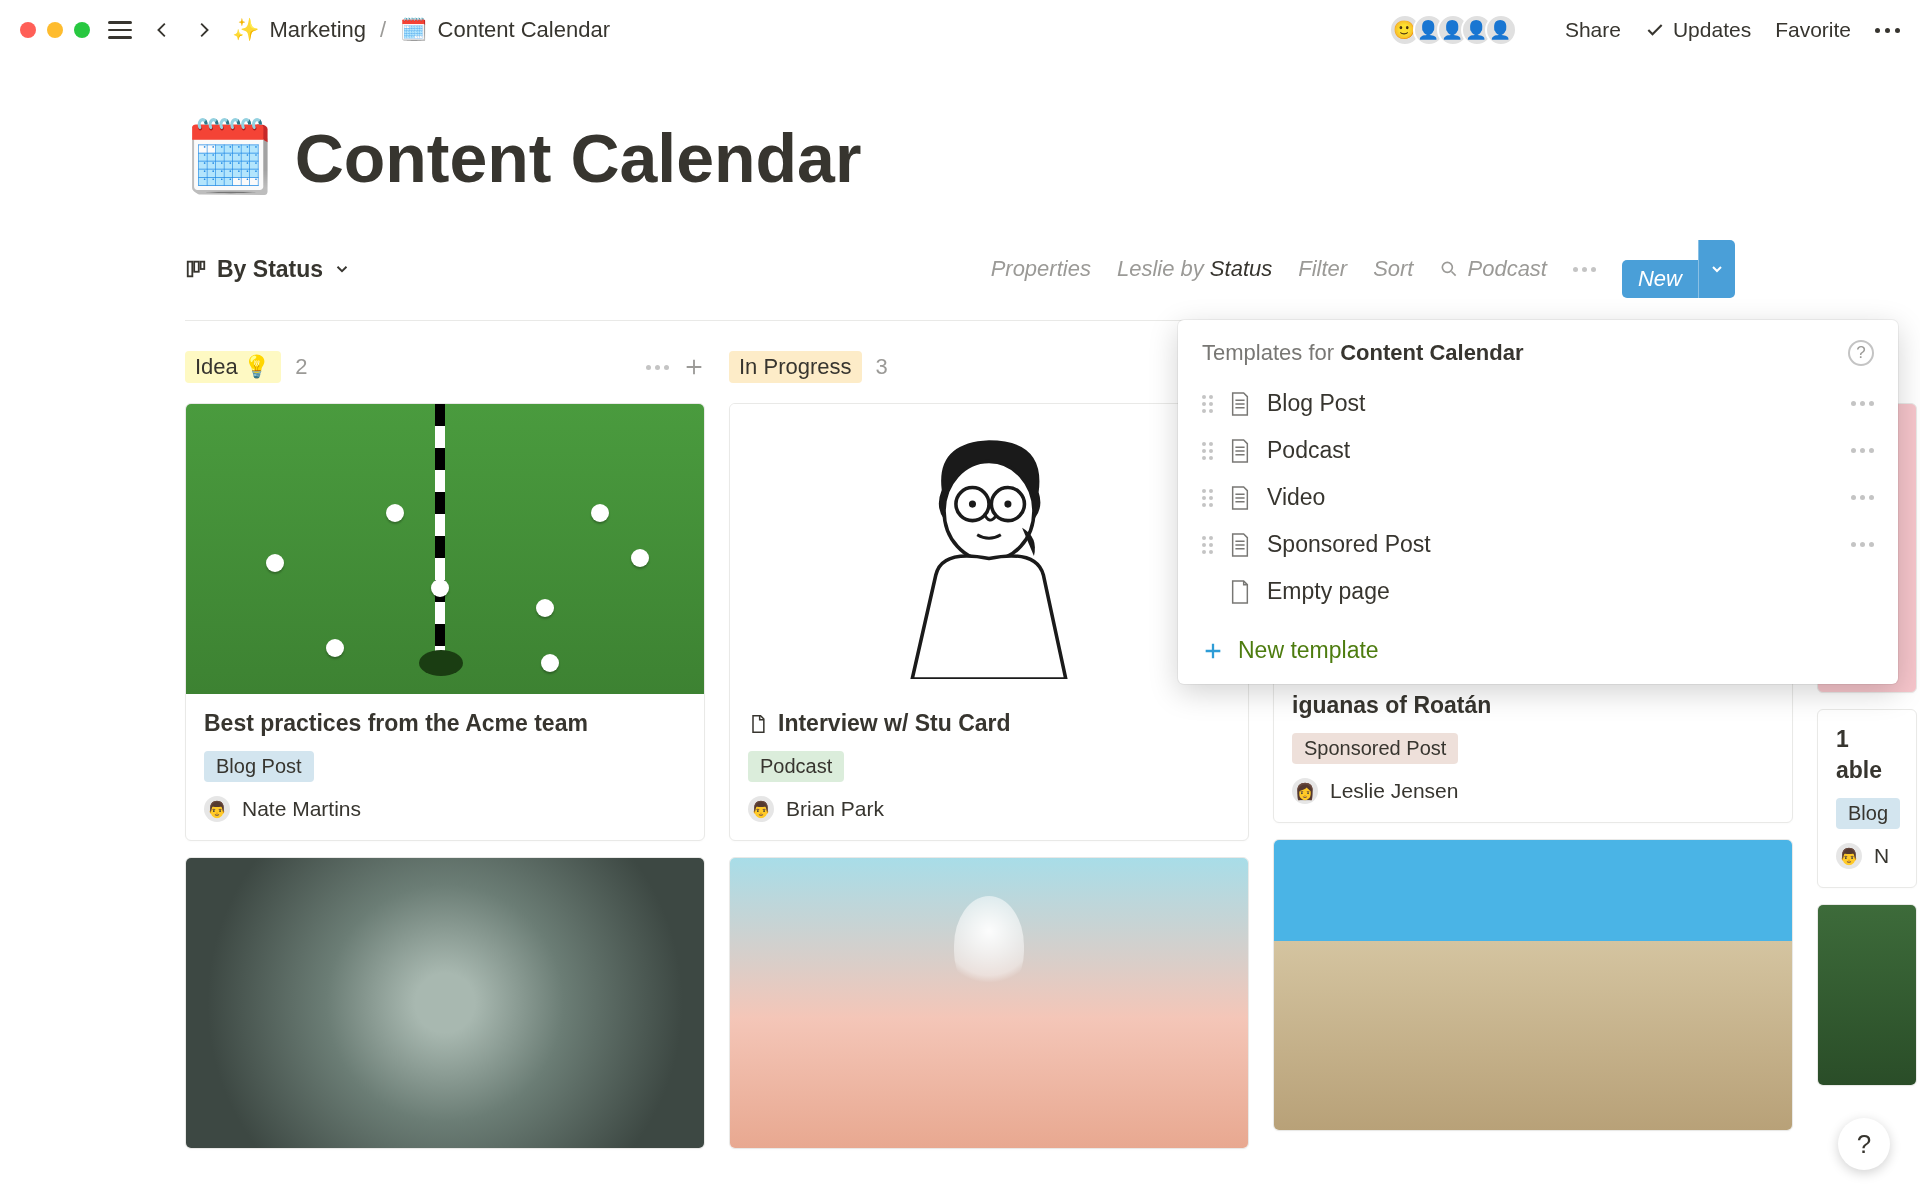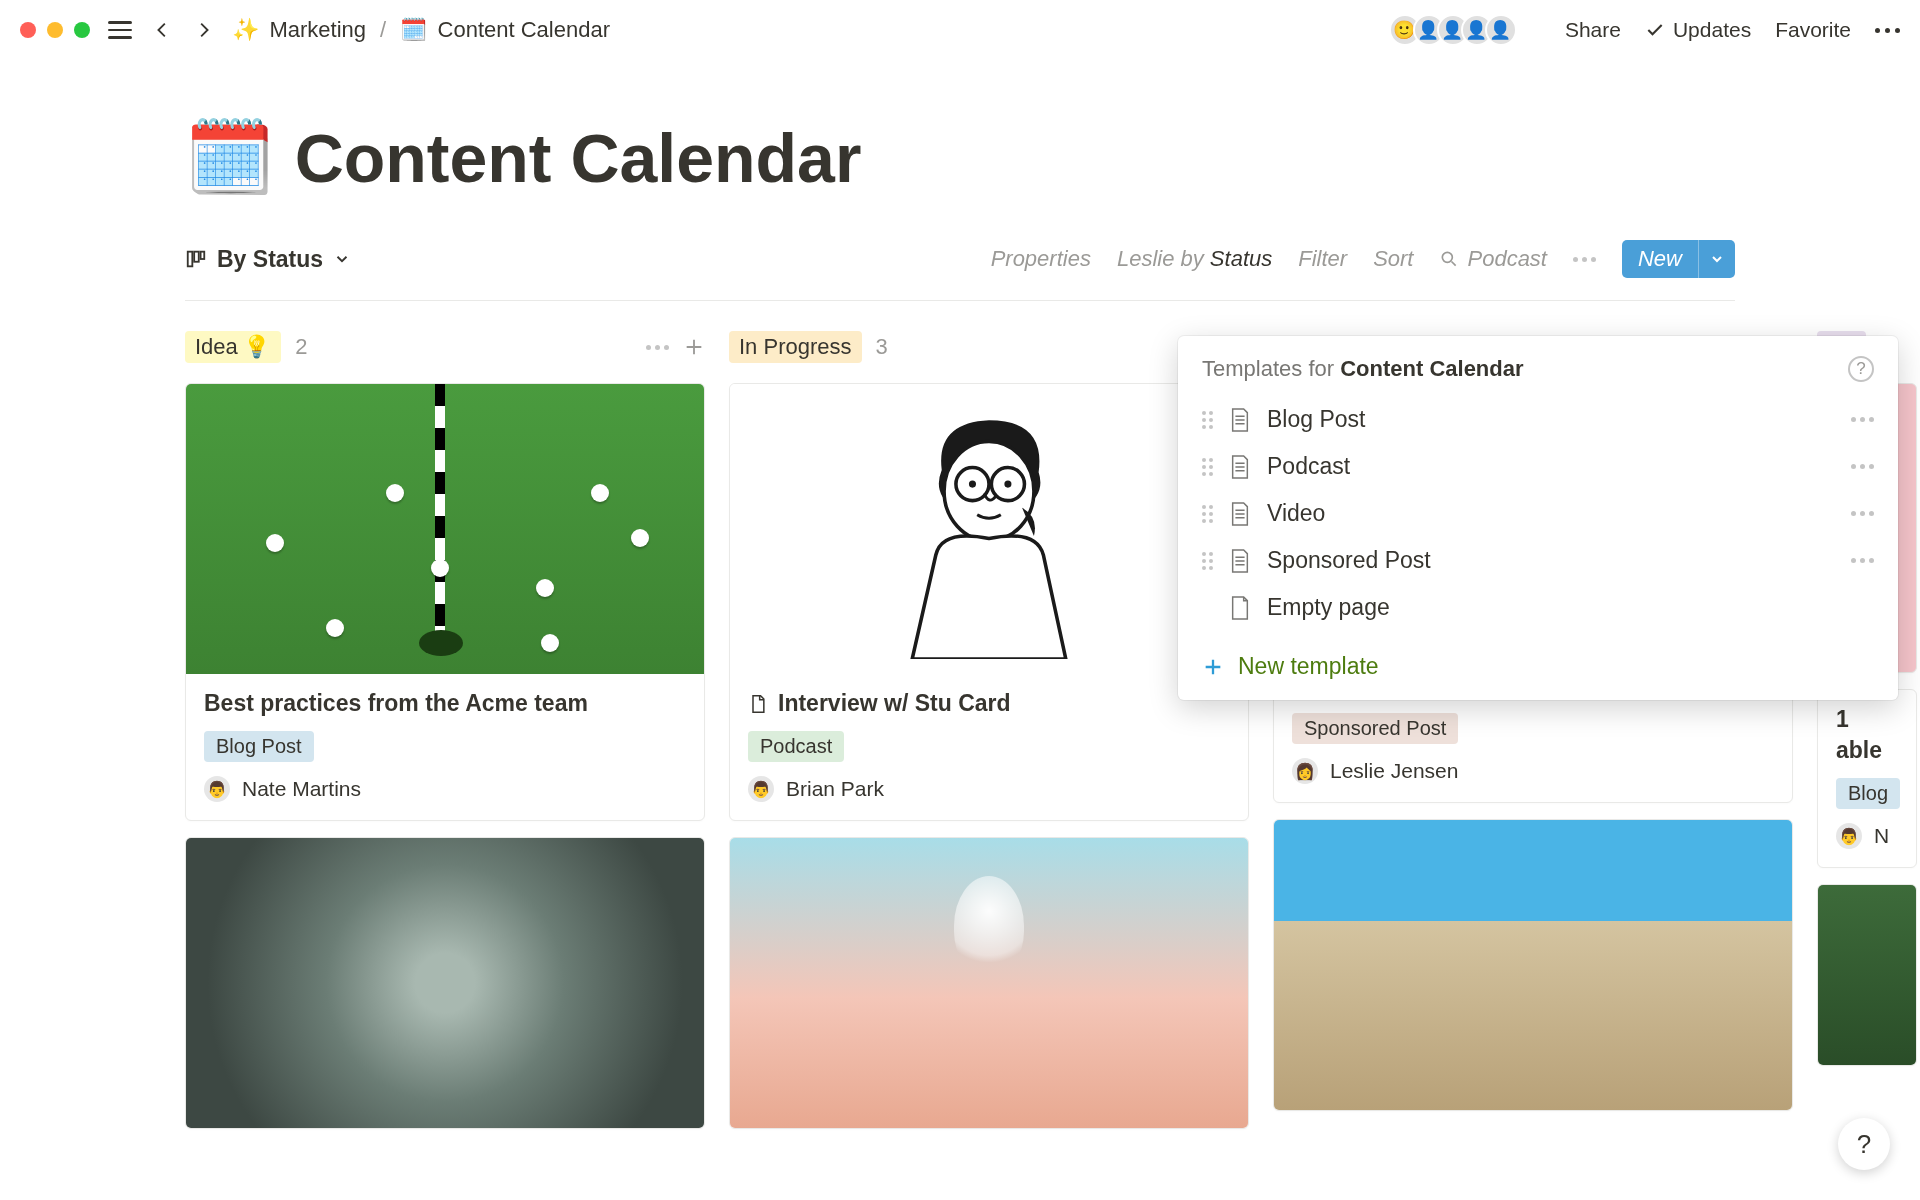--- a/index.html
+++ b/index.html
@@ -47,21 +47,21 @@
 .view-left { display:flex; align-items:center; gap:10px; font-size:23px; font-weight:600; cursor:pointer; }
 .view-left svg.board-ic { width:22px; height:22px; stroke:#37352f; fill:none; stroke-width:2; }
 .view-left svg.chev { width:18px; height:18px; stroke:#37352f; fill:none; stroke-width:2.5; }
 .view-right { margin-left:auto; display:flex; align-items:center; gap:26px; font-size:22px; color:#9b9a97;font-style:italic; }
 .view-right .dark { color:#37352f; }
 .search-wrap { display:flex; align-items:center; gap:8px; }
 .search-wrap svg { width:20px; height:20px; stroke:#9b9a97; fill:none; stroke-width:2; }
 .dots-h { display:flex; gap:4px; }
 .dots-h span { width:5px; height:5px; background:#c4c4c4; border-radius:50%; }
 .new-btn { display:flex; align-items:stretch; }
-.new-main { background:#4a9fd8; color:#fff; font-weight:500; font-size:22px; padding:6px 16px; border-radius:5px 0 0 5px; cursor:pointer; }
+.new-main { background:#4a9fd8; color:#fff; font-weight:500; font-size:22px; padding:6px 16px; border-radius:5px 0 0 5px; cursor:pointer;margin-top:20px; }
 .new-dd { background:#4a9fd8; border-left:1px solid rgba(255,255,255,.35); padding:6px 10px; border-radius:0 5px 5px 0; display:flex; align-items:center; cursor:pointer; }
 .new-dd svg { width:16px; height:16px; stroke:#fff; fill:none; stroke-width:3; }
 
 .board { display:flex; gap:24px; margin-top:28px; }
 .col { width:520px; flex-shrink:0; }
 .col-head { display:flex; align-items:center; gap:14px; margin-bottom:18px; height:36px; }
 .tag { padding:3px 10px; border-radius:4px; font-size:22px; display:inline-flex; align-items:center; gap:6px; }
 .tag.idea { background:#fef9c3; }
 .tag.prog { background:#fdecc8; }
 .count { color:#9b9a97; font-size:22px; }
@@ -88,21 +88,21 @@
 .cover-stu { background:#fff; }
 .cover-city { background: radial-gradient(circle,#a8b8b0 10%,#6b7d75 40%,#3d4843 80%); }
 .cover-bulb { background: linear-gradient(180deg,#a8dde8 0%,#f4c6b8 55%,#e8a890 100%); position:relative; }
 .cover-bulb::after { content:""; position:absolute; left:50%; top:38px; transform:translateX(-50%); width:70px; height:100px; background:radial-gradient(circle at 50% 35%,rgba(255,255,255,.95),rgba(255,255,255,.4) 60%,transparent 70%); border-radius:50% 50% 45% 45%; }
 .cover-gaudi { background:linear-gradient(180deg,#4ab4e6 0%,#4ab4e6 35%,#d4c4a0 35%,#b8a178 100%); }
 .cover-green { background:linear-gradient(#3d6b3a,#2a4d28); }
 
 
 .popover {
   position:absolute;
-  left:1178px; top:336px;
+  left:1178px; top:320px;
   width:720px;
   background:#fff;
   border-radius:6px;
   box-shadow:0 8px 30px rgba(0,0,0,.18), 0 0 0 1px rgba(0,0,0,.05);
   padding:20px 0 14px;
   z-index:100;
 }
 .pop-head { display:flex; align-items:center; padding:0 24px 14px; font-size:22px; color:#787774; }
 .pop-head b { color:#37352f; font-weight:600; }
 .pop-head .help { margin-left:auto; width:26px; height:26px; border:2px solid #c4c4c4; border-radius:50%; display:flex; align-items:center; justify-content:center; color:#9b9a97; font-size:17px; cursor:pointer; }

